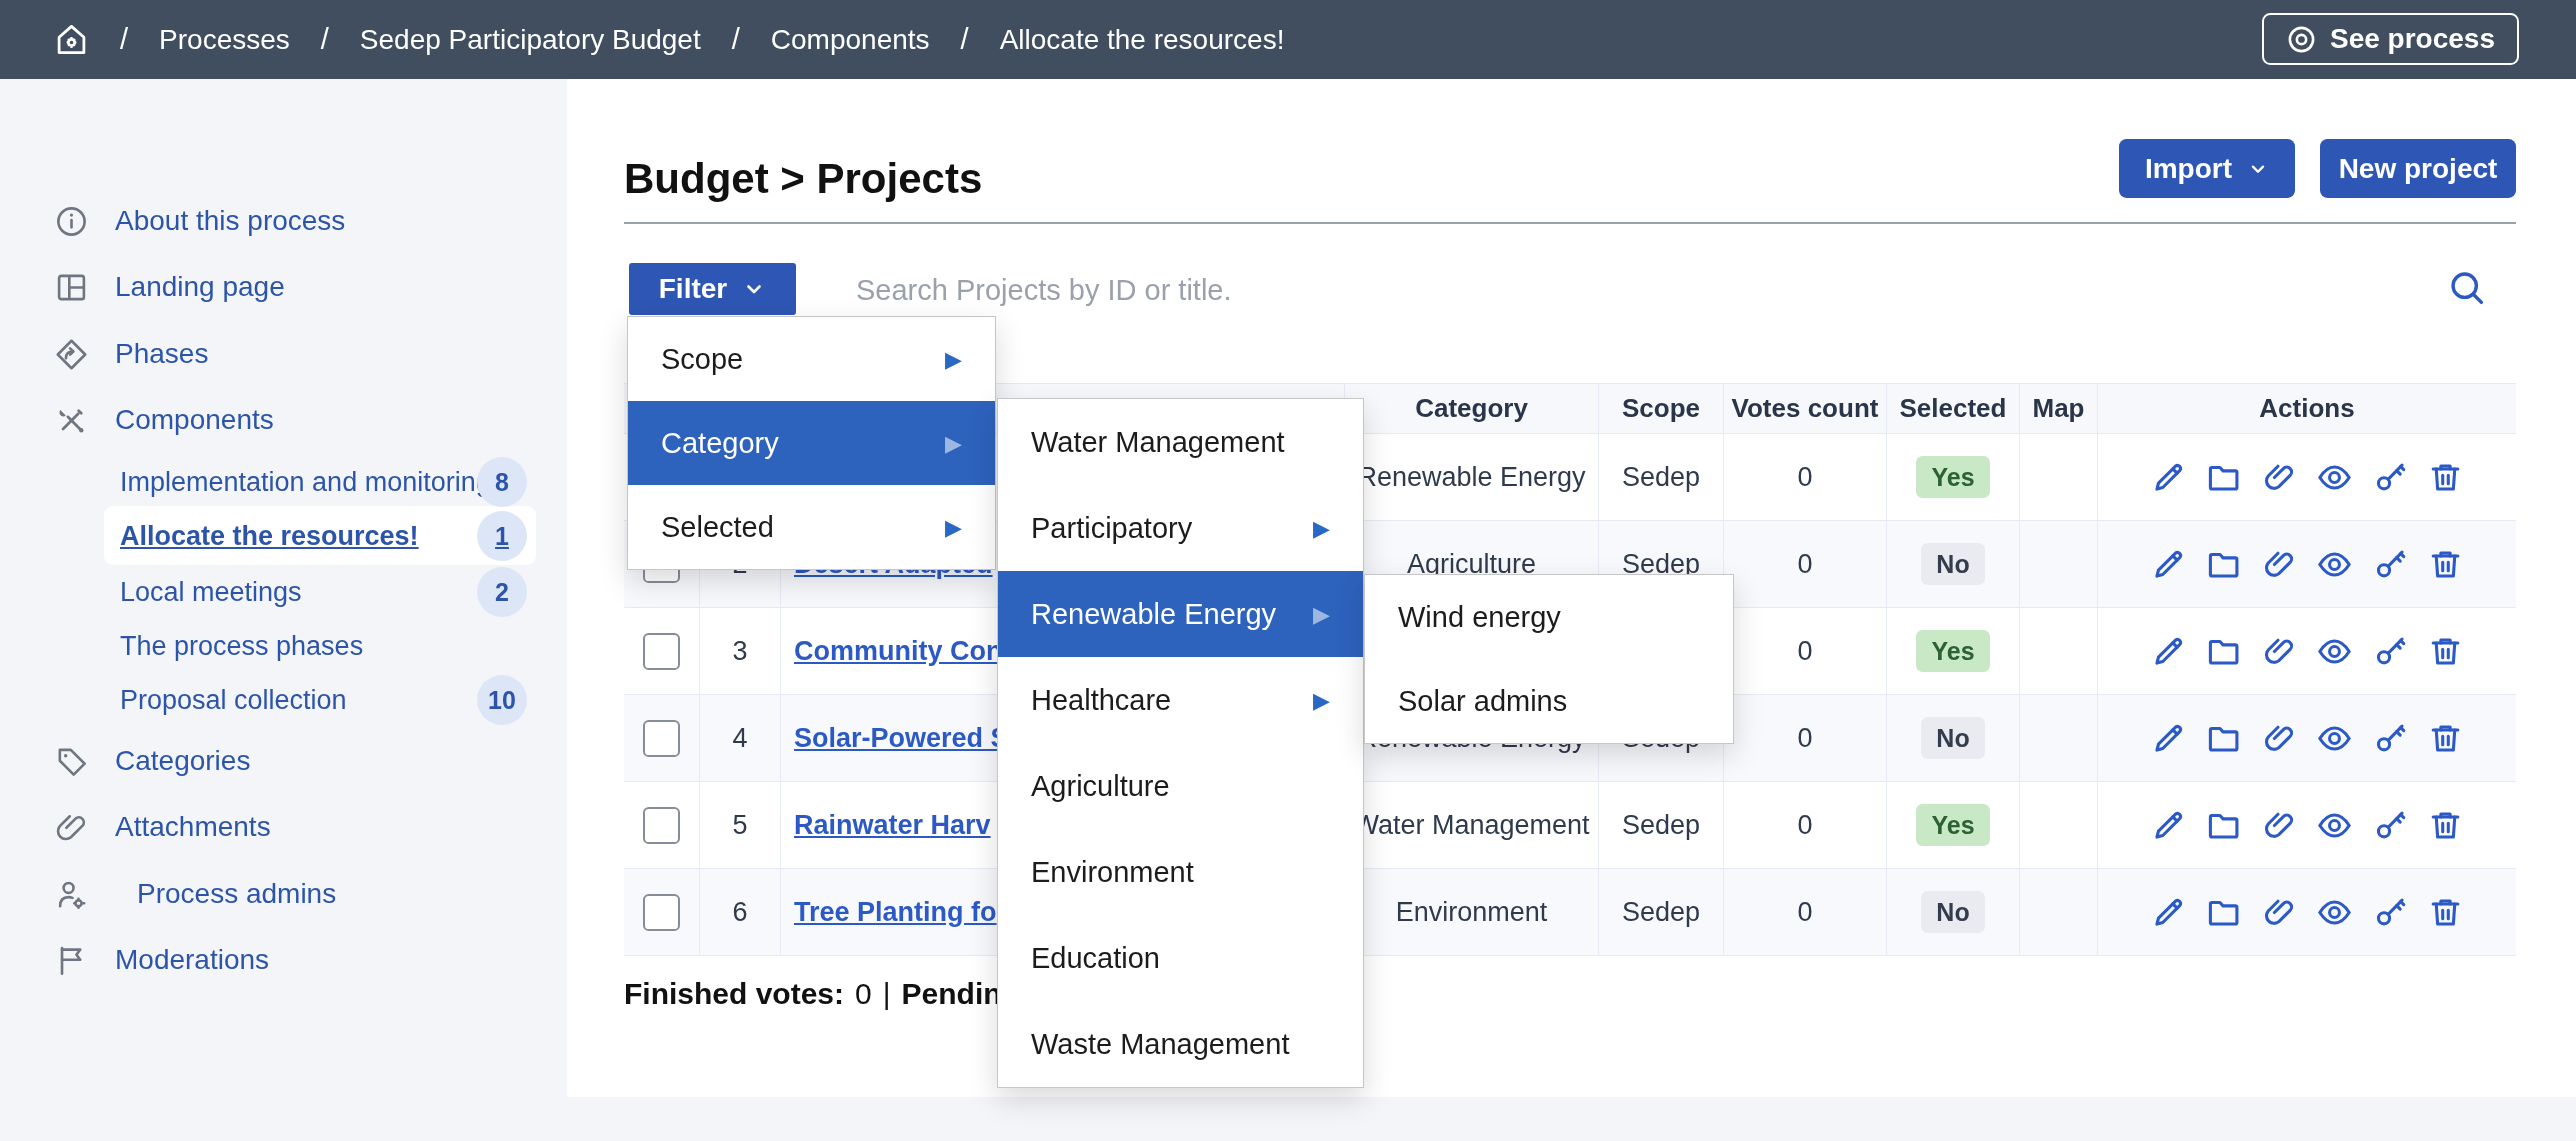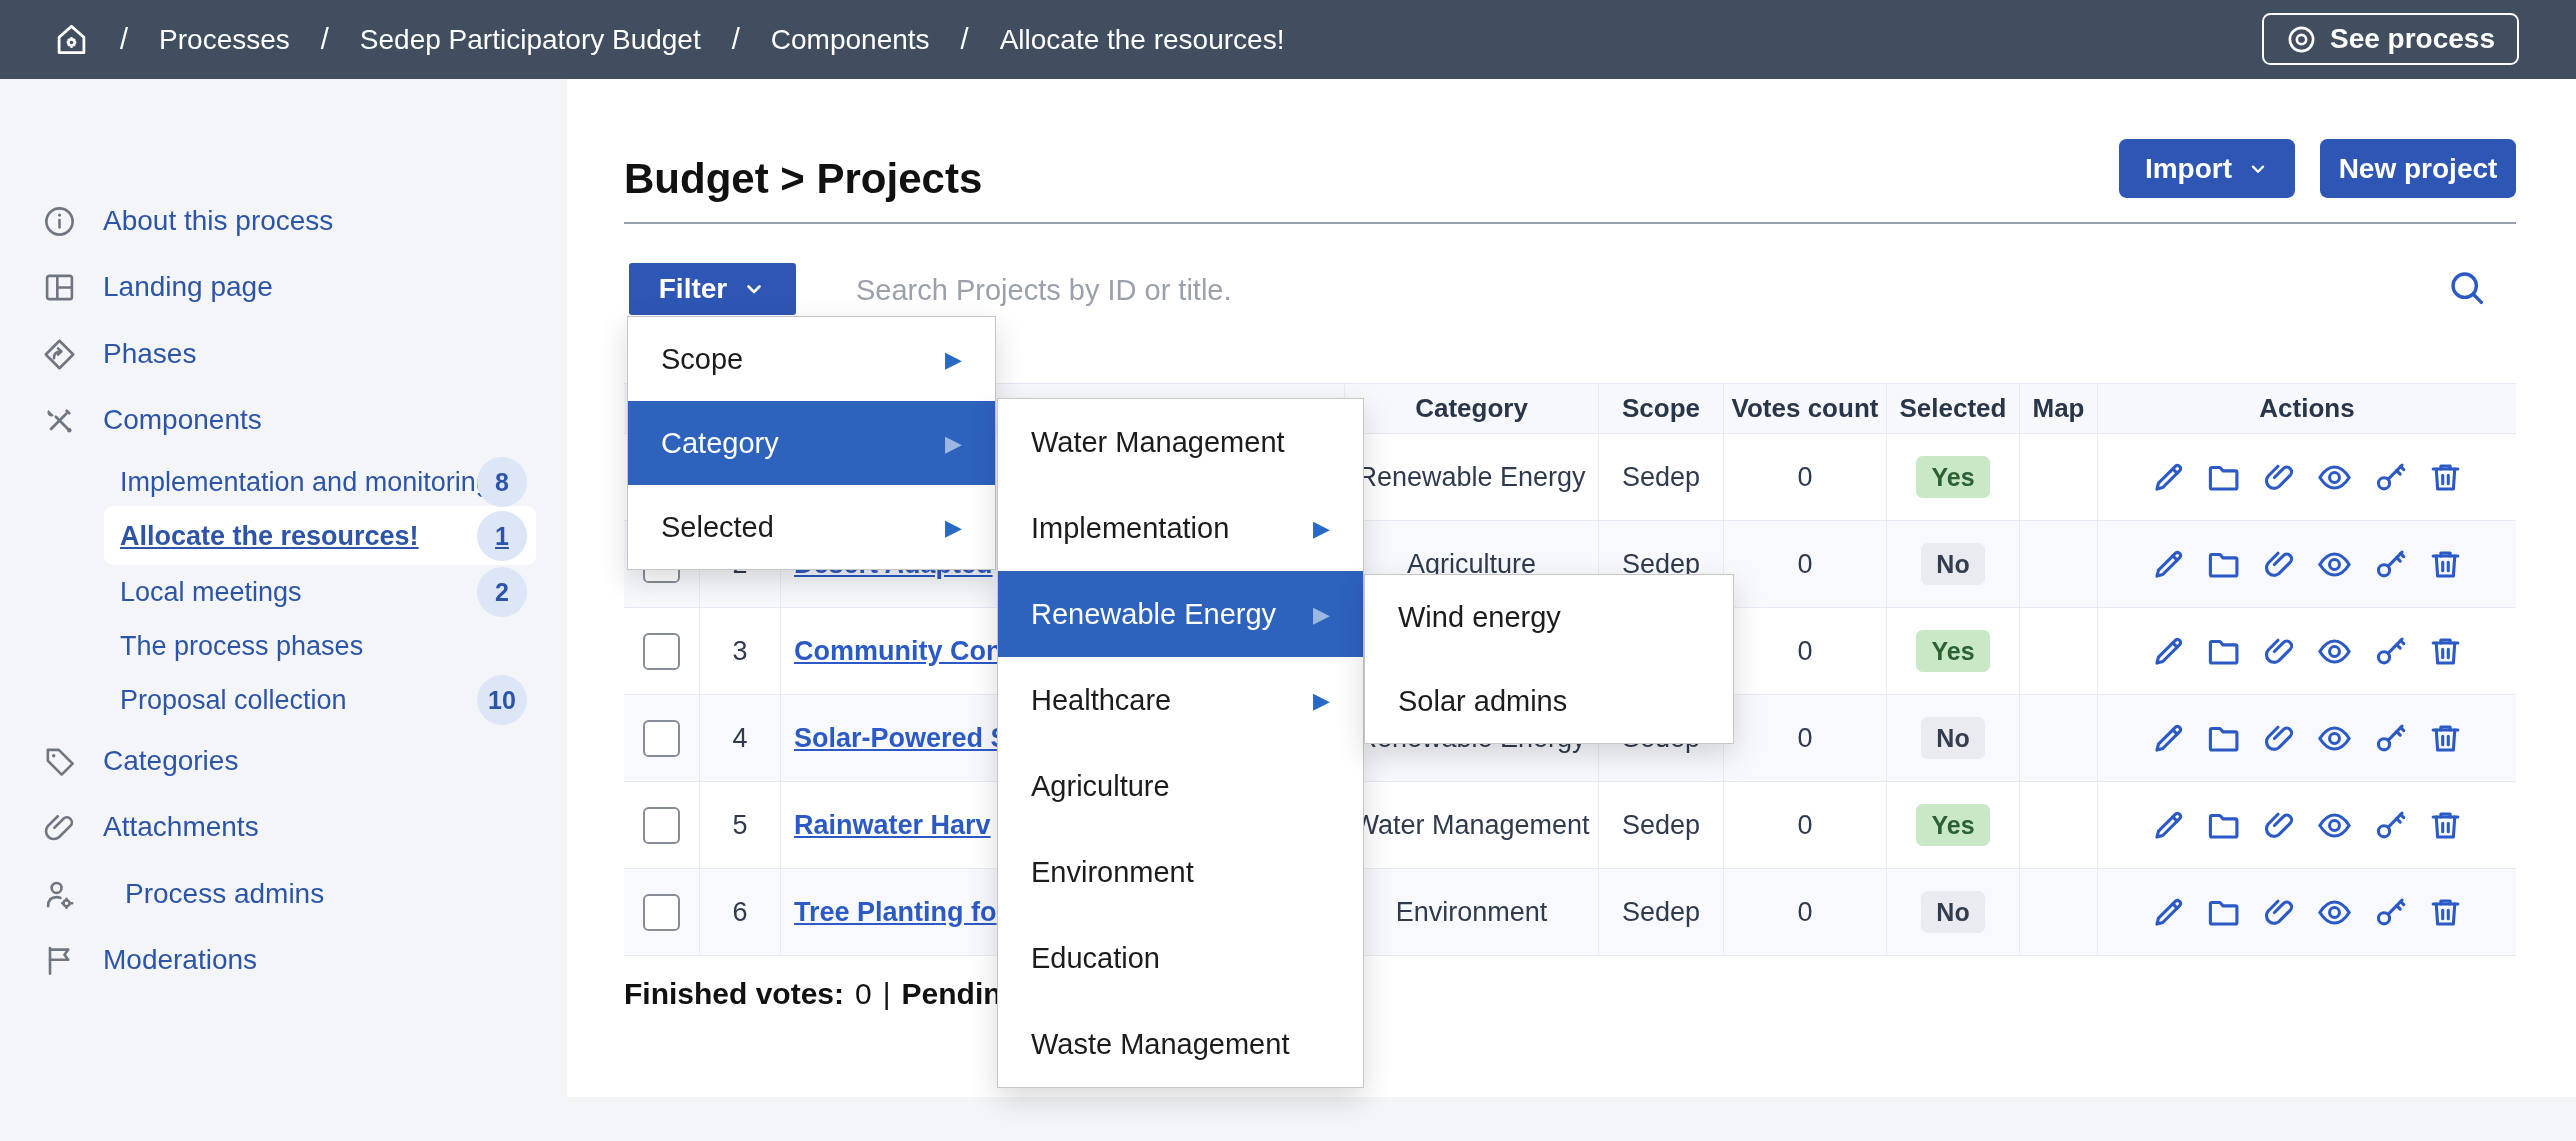--- a/index.html
+++ b/index.html
@@ -12,21 +12,21 @@
   .crumbs{display:flex;align-items:center;margin-left:54px;color:#fff;font-size:28px;font-weight:500;}
   .crumb-sep{margin:0 31px;font-weight:300;font-size:29px;color:#fff;}
   .crumb{white-space:nowrap;cursor:pointer;}
   .home-ic{display:flex;align-items:center;}
   .see-process{position:absolute;right:57px;top:13px;height:52px;display:flex;align-items:center;gap:13px;
                border:2.8px solid #fff;border-radius:8.3px;padding:0 22px;color:#fff;font-size:28px;font-weight:700;
                background:transparent;cursor:pointer;}
 
   
   .sidebar{position:absolute;left:0;top:79px;width:567px;height:1063px;background:#f4f5f8;z-index:5;}
-  .side-item{position:absolute;left:42px;display:flex;align-items:center;gap:26px;height:56px;
+  .side-item{position:absolute;left:54px;display:flex;align-items:center;gap:26px;height:56px;
              color:#2c55a9;font-size:28px;cursor:pointer;white-space:nowrap;}
   .side-item .ic{display:flex;color:#6f7681;}
   .side-sub{left:120px;font-size:27px;}
   .badge{position:absolute;width:50px;height:50px;border-radius:50%;background:#dde6f7;color:#2c55a9;
          font-size:25px;font-weight:700;display:flex;align-items:center;justify-content:center;left:477px;}
   .active-pill{position:absolute;left:104px;top:427px;width:432px;height:59px;background:#fff;border-radius:9.3px;}
   .side-active{font-weight:700;text-decoration:underline;}
   .badge u{text-decoration:underline;}
 
   
@@ -647,21 +647,21 @@
       <span>Selected</span>
       <span class="arrow">▶</span>
     </div>
   </div>
 
   <div class="menu menu2">
     <div class="menu-item">
       <span>Water Management</span>
     </div>
     <div class="menu-item">
-      <span>Implementation</span>
+      <span>Participatory</span>
       <span class="arrow">▶</span>
     </div>
     <div class="menu-item hl">
       <span>Renewable Energy</span>
       <span class="arrow">▶</span>
     </div>
     <div class="menu-item">
       <span>Healthcare</span>
       <span class="arrow">▶</span>
     </div>

